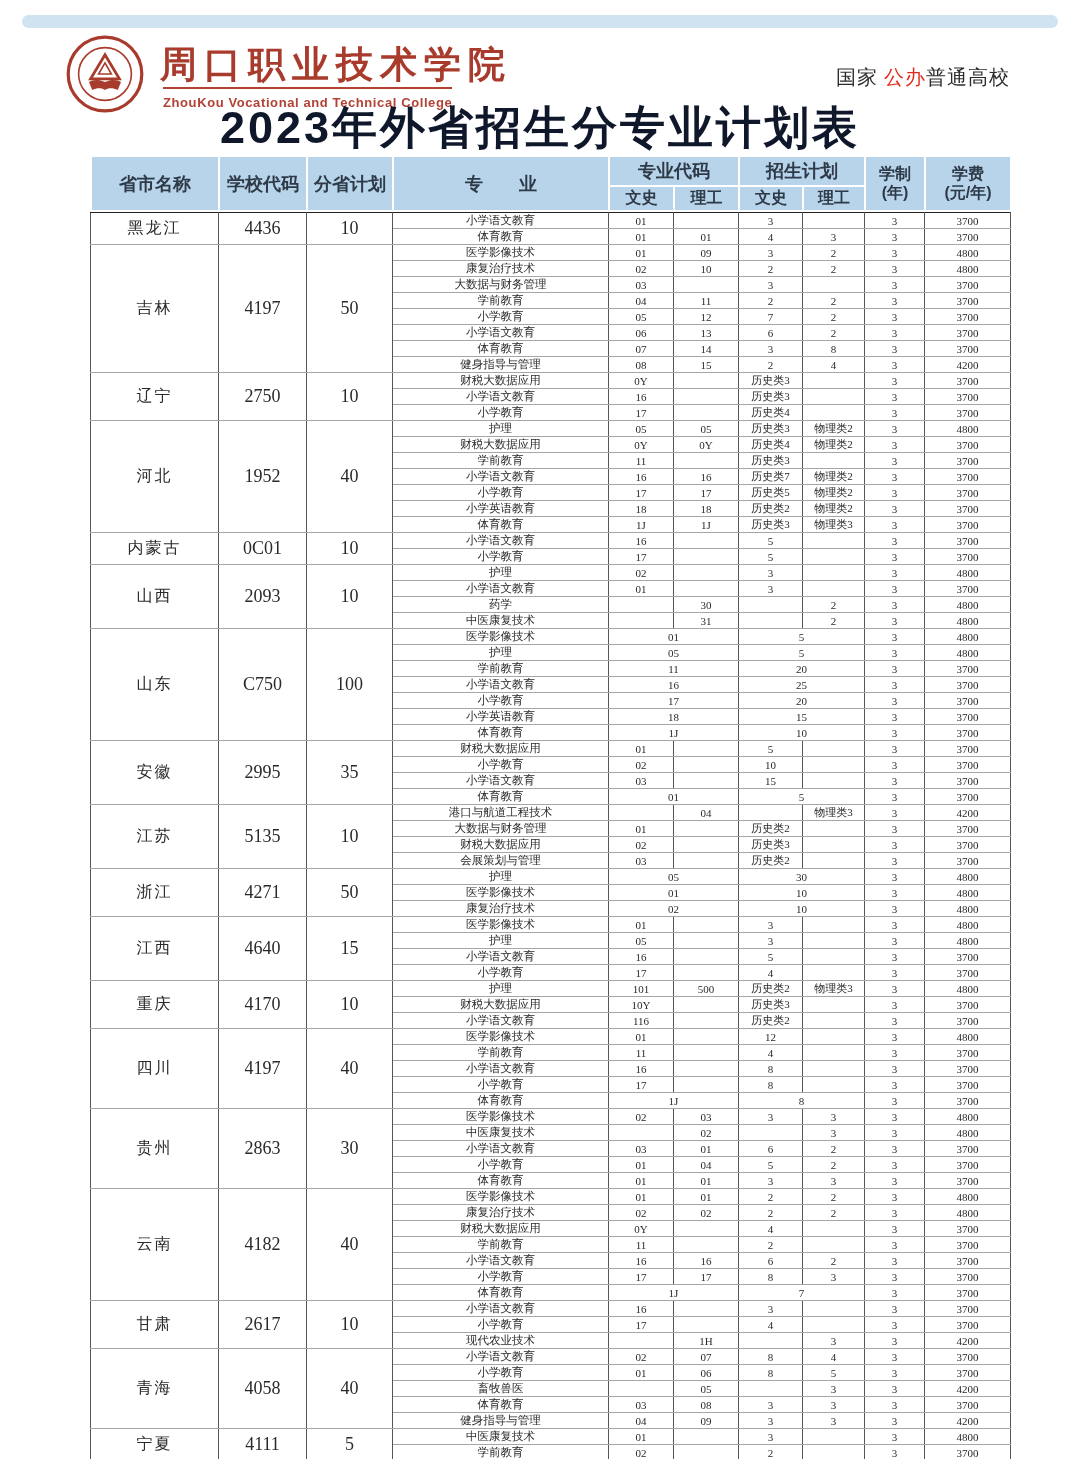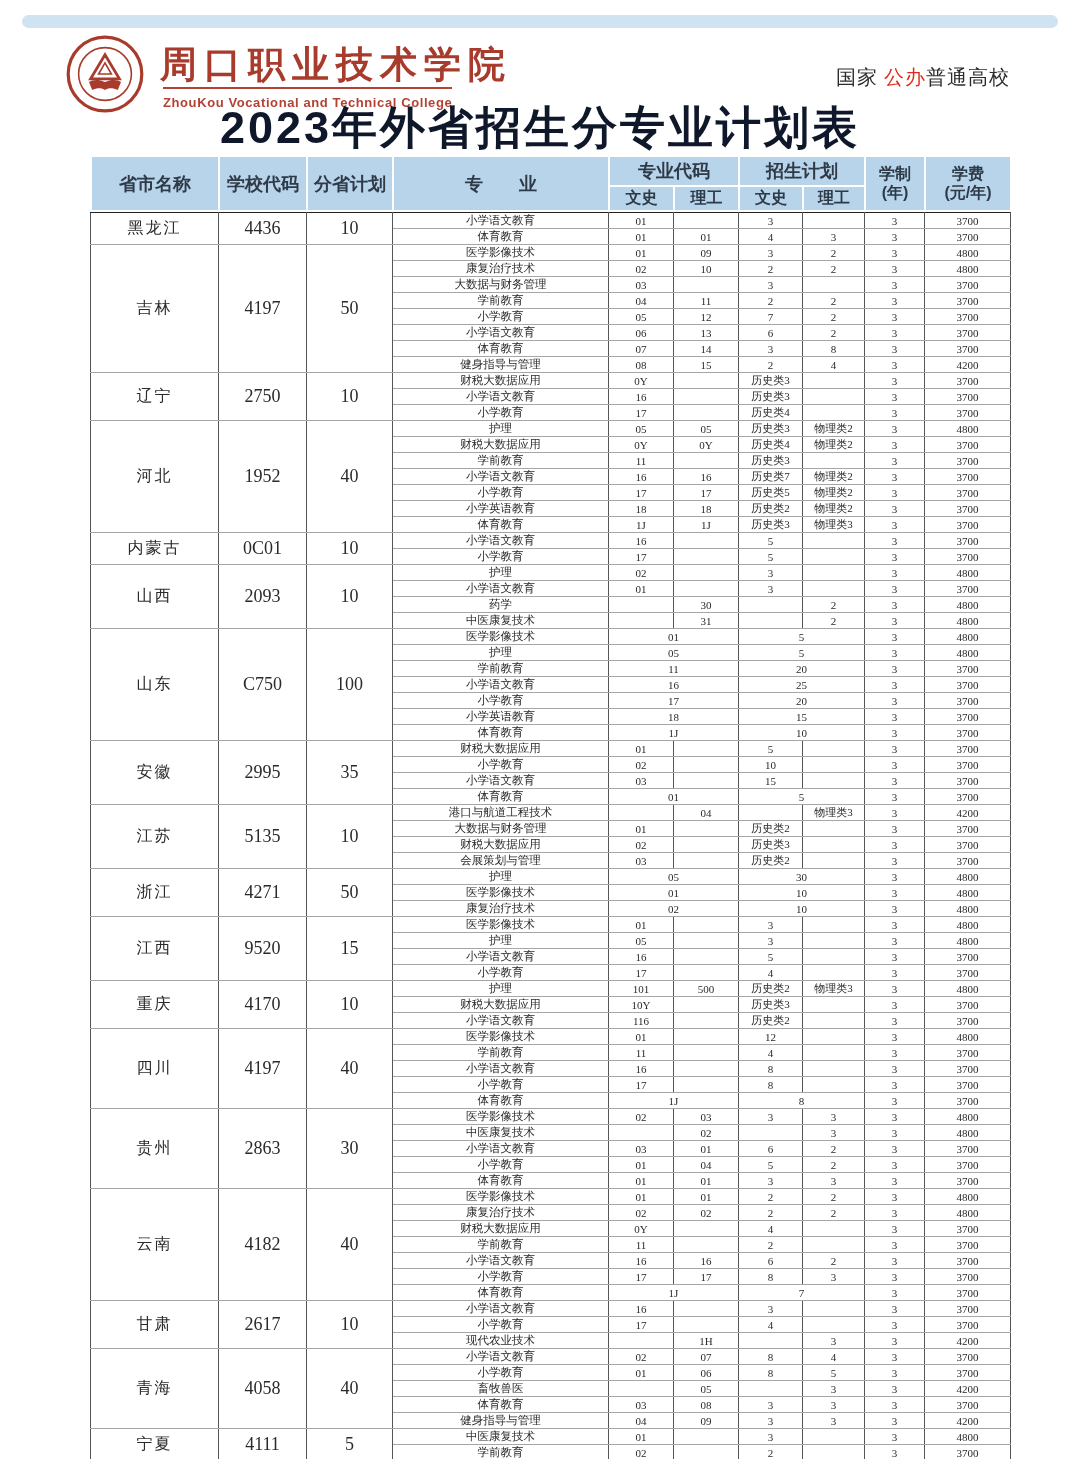--- a/index.html
+++ b/index.html
@@ -516,21 +516,21 @@
           </tr>
           <tr>
             <td class="major">康复治疗技术</td>
             <td colspan="2">02</td>
             <td colspan="2">10</td>
             <td>3</td>
             <td>4800</td>
           </tr>
           <tr class="gs">
             <td rowspan="4" class="prov">江西</td>
-            <td rowspan="4" class="scode">9520</td>
+            <td rowspan="4" class="scode">4640</td>
             <td rowspan="4" class="pplan">15</td>
             <td class="major">医学影像技术</td>
             <td>01</td>
             <td></td>
             <td>3</td>
             <td></td>
             <td>3</td>
             <td>4800</td>
           </tr>
           <tr>

